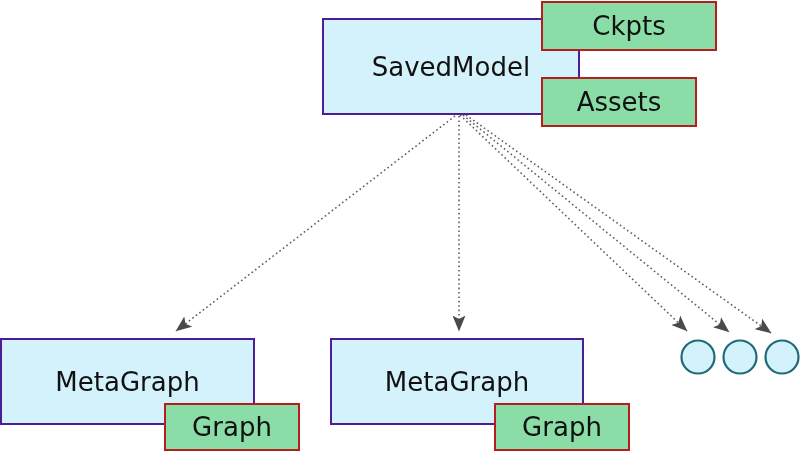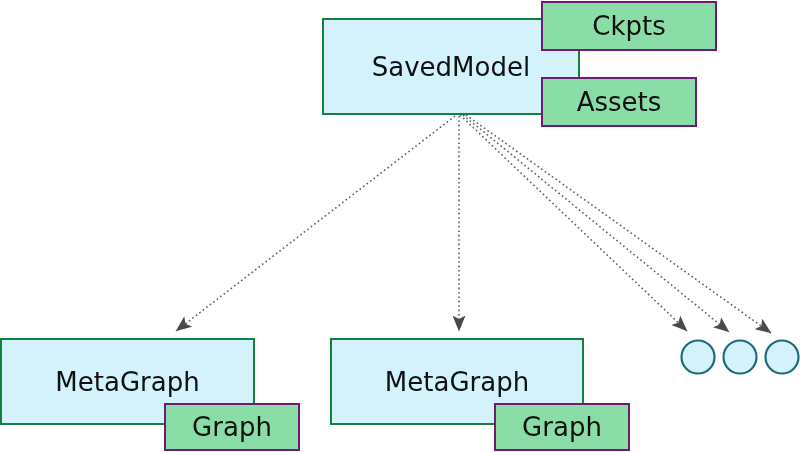--- a/index.html
+++ b/index.html
@@ -14,22 +14,22 @@
   .node {
     position: absolute;
     box-sizing: border-box;
     display: flex;
     align-items: center;
     justify-content: center;
     font-size: 26px;
     color: #111111;
     white-space: nowrap;
   }
-  .node.blue  { background: #d4f2fb; border: 2px solid #15803d; }
-  .node.green { background: #8adda6; border: 2px solid #701a75; }
+  .node.blue  { background: #d4f2fb; border: 2px solid #4c1d95; }
+  .node.green { background: #8adda6; border: 2px solid #b91c1c; }
 
   .savedmodel  { left: 322px; top: 18px;  width: 258px; height: 97px; z-index: 1; }
   .ckpts       { left: 541px; top: 1px;   width: 176px; height: 50px; z-index: 2; }
   .assets      { left: 541px; top: 77px;  width: 156px; height: 50px; z-index: 2; }
   .metagraph1  { left: 0px;   top: 338px; width: 255px; height: 87px; z-index: 1; }
   .graph1      { left: 164px; top: 403px; width: 136px; height: 48px; z-index: 2; }
   .metagraph2  { left: 330px; top: 338px; width: 254px; height: 87px; z-index: 1; }
   .graph2      { left: 494px; top: 403px; width: 136px; height: 48px; z-index: 2; }
 
   .edges-layer {

